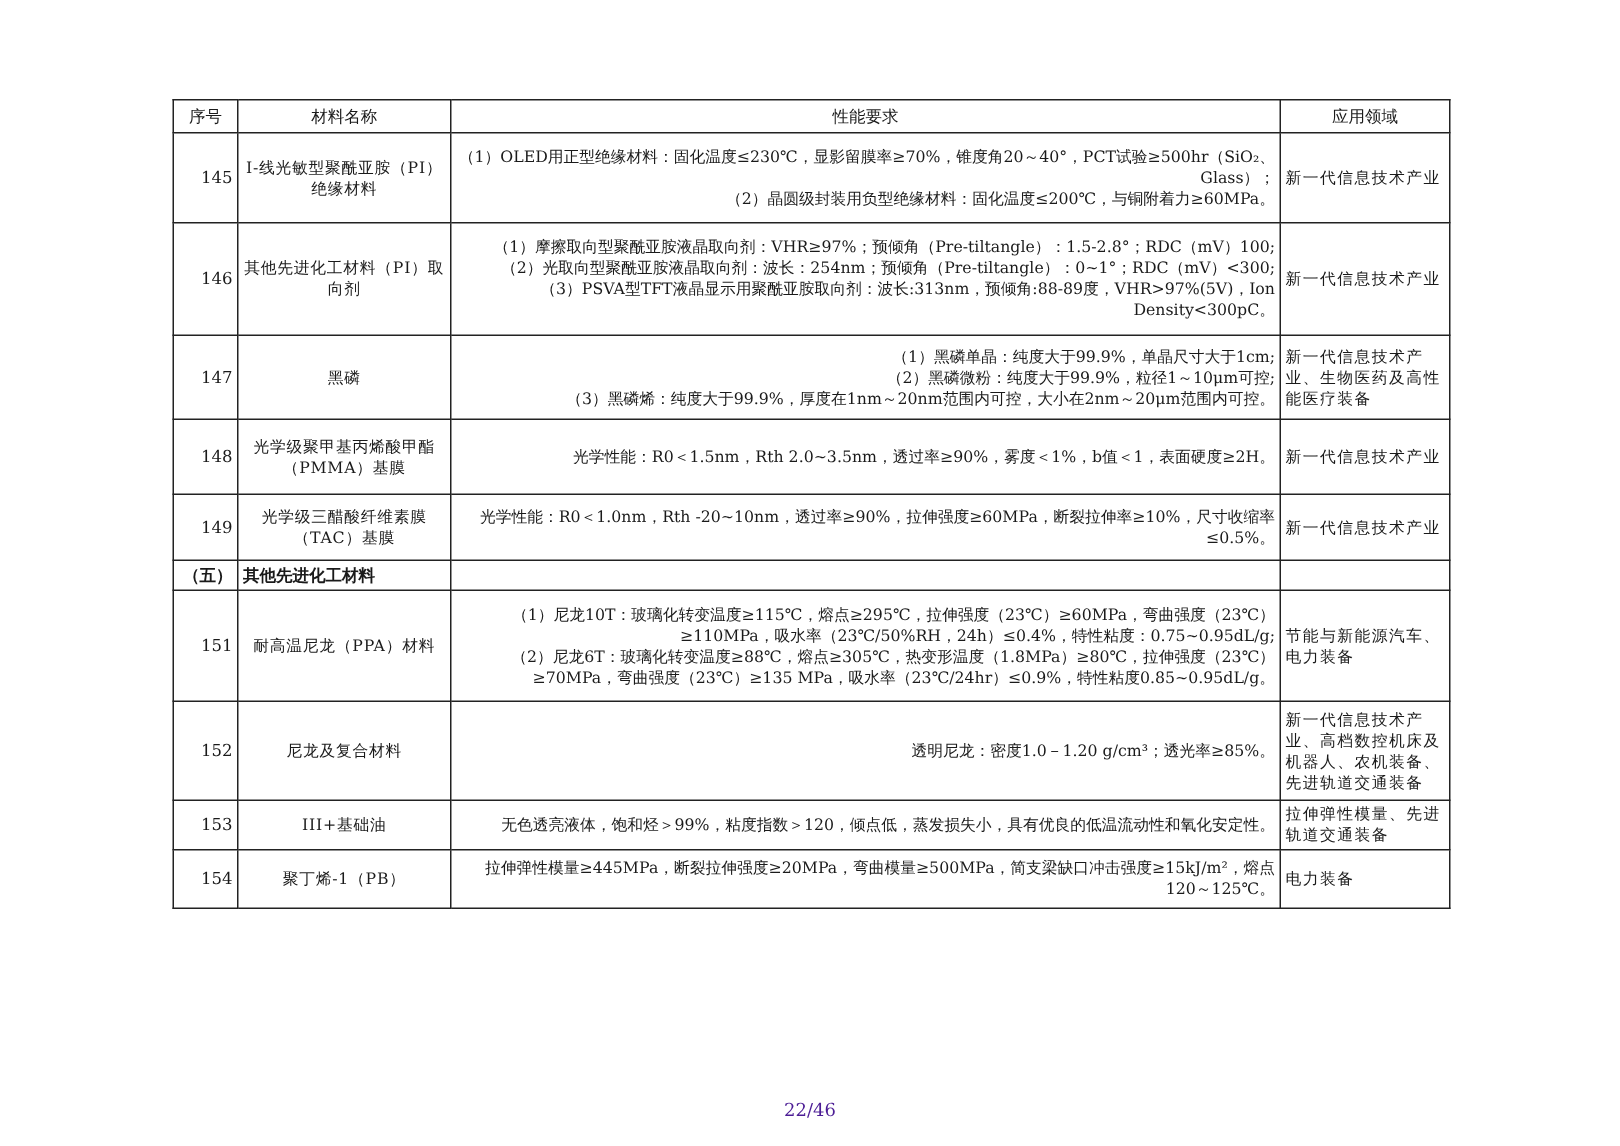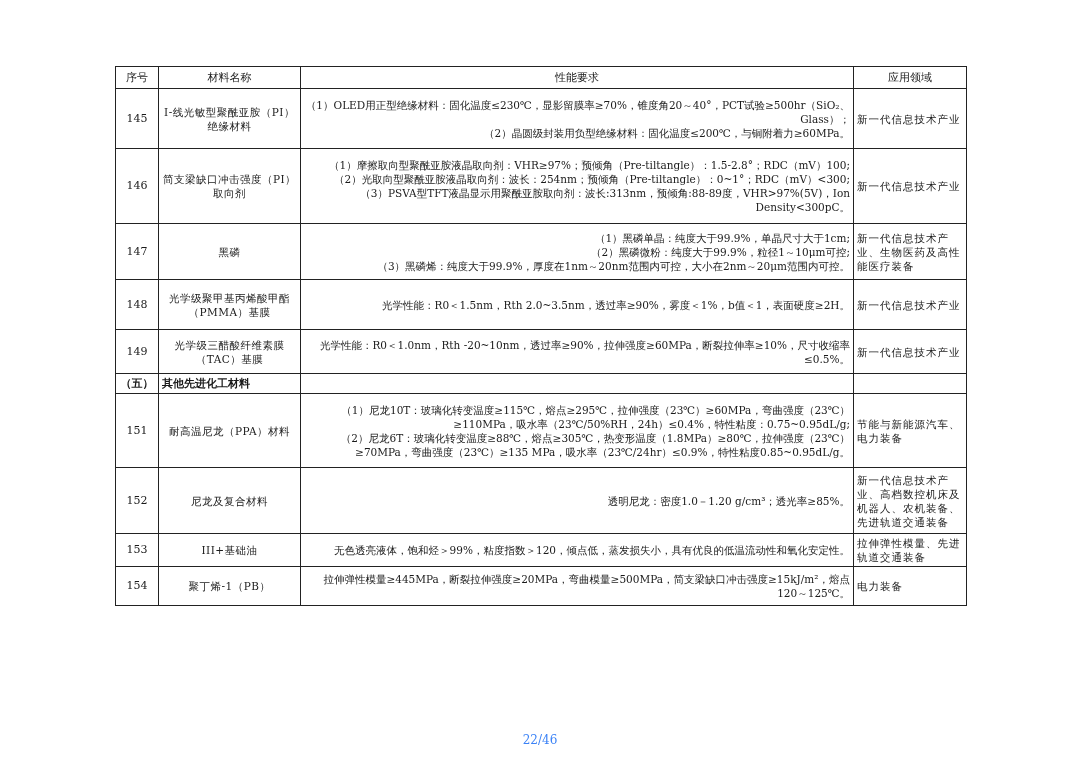--- a/index.html
+++ b/index.html
@@ -4,28 +4,28 @@
 <style>
   html, body { margin:0; padding:0; background:#ffffff; }
   body { width:1080px; height:764px; position:relative; overflow:hidden;
          font-family:"DejaVu Serif","Liberation Serif",serif; color:#1a1a1a; }
   .page { position:absolute; left:0; top:0; width:1080px; height:764px; background:#fff;border-radius:27px; }
   table.spec { position:absolute; left:115px; top:66px; width:851px; border-collapse:collapse;
                table-layout:fixed; font-size:10.5px; line-height:14px; }
   table.spec td, table.spec th { border:1.5px solid #222; padding:2px 3px; vertical-align:middle; overflow:hidden; }
   table.spec th { font-weight:normal; font-family:"DejaVu Sans","Liberation Sans",sans-serif; font-size:11px; height:17px; text-align:center; }
   col.c-no { width:43px; } col.c-name { width:142px; } col.c-req { width:553px; } col.c-app { width:113px; }
-  td.no { text-align:center; font-size:11px; }
+  td.no { text-align:right; font-size:11px; }
   td.name { text-align:center; letter-spacing:0.5px; }
   td.req { text-align:right; }
   td.req .line { display:block; white-space:normal; }
   td.app { text-align:left; letter-spacing:1px; }
   tr.section td { font-family:"DejaVu Sans","Liberation Sans",sans-serif; font-weight:bold; font-size:11px; height:15px; }
   tr.section td.no { font-weight:bold; }
-  .footer { position:absolute; top:733px; left:0; width:1080px; text-align:center; font-size:12px; color:#3b82f6; }
+  .footer { position:absolute; top:733px; left:0; width:1080px; text-align:center; font-size:12px; color:#4c1d95; }
 </style>
 </head>
 <body>
 
 <div class="page">
   <table class="spec">
     <colgroup>
       <col class="c-no">
         <col class="c-name">
         <col class="c-req">
@@ -44,21 +44,21 @@
           <td class="no">145</td>
           <td class="name">I-线光敏型聚酰亚胺（PI）绝缘材料</td>
           <td class="req">
             <span class="line">（1）OLED用正型绝缘材料：固化温度≤230℃，显影留膜率≥70%，锥度角20～40°，PCT试验≥500hr（SiO₂、Glass）；</span>
             <span class="line">（2）晶圆级封装用负型绝缘材料：固化温度≤200℃，与铜附着力≥60MPa。</span>
           </td>
           <td class="app">新一代信息技术产业</td>
         </tr>
         <tr style="height: 75px;">
           <td class="no">146</td>
-          <td class="name">简支梁缺口冲击强度（PI）取向剂</td>
+          <td class="name">其他先进化工材料（PI）取向剂</td>
           <td class="req">
             <span class="line">（1）摩擦取向型聚酰亚胺液晶取向剂：VHR≥97%；预倾角（Pre-tiltangle）：1.5-2.8°；RDC（mV）100;</span>
             <span class="line">（2）光取向型聚酰亚胺液晶取向剂：波长：254nm；预倾角（Pre-tiltangle）：0~1°；RDC（mV）&lt;300;</span>
             <span class="line">（3）PSVA型TFT液晶显示用聚酰亚胺取向剂：波长:313nm，预倾角:88-89度，VHR&gt;97%(5V)，Ion Density&lt;300pC。</span>
           </td>
           <td class="app">新一代信息技术产业</td>
         </tr>
         <tr style="height: 56px;">
           <td class="no">147</td>
           <td class="name">黑磷</td>

